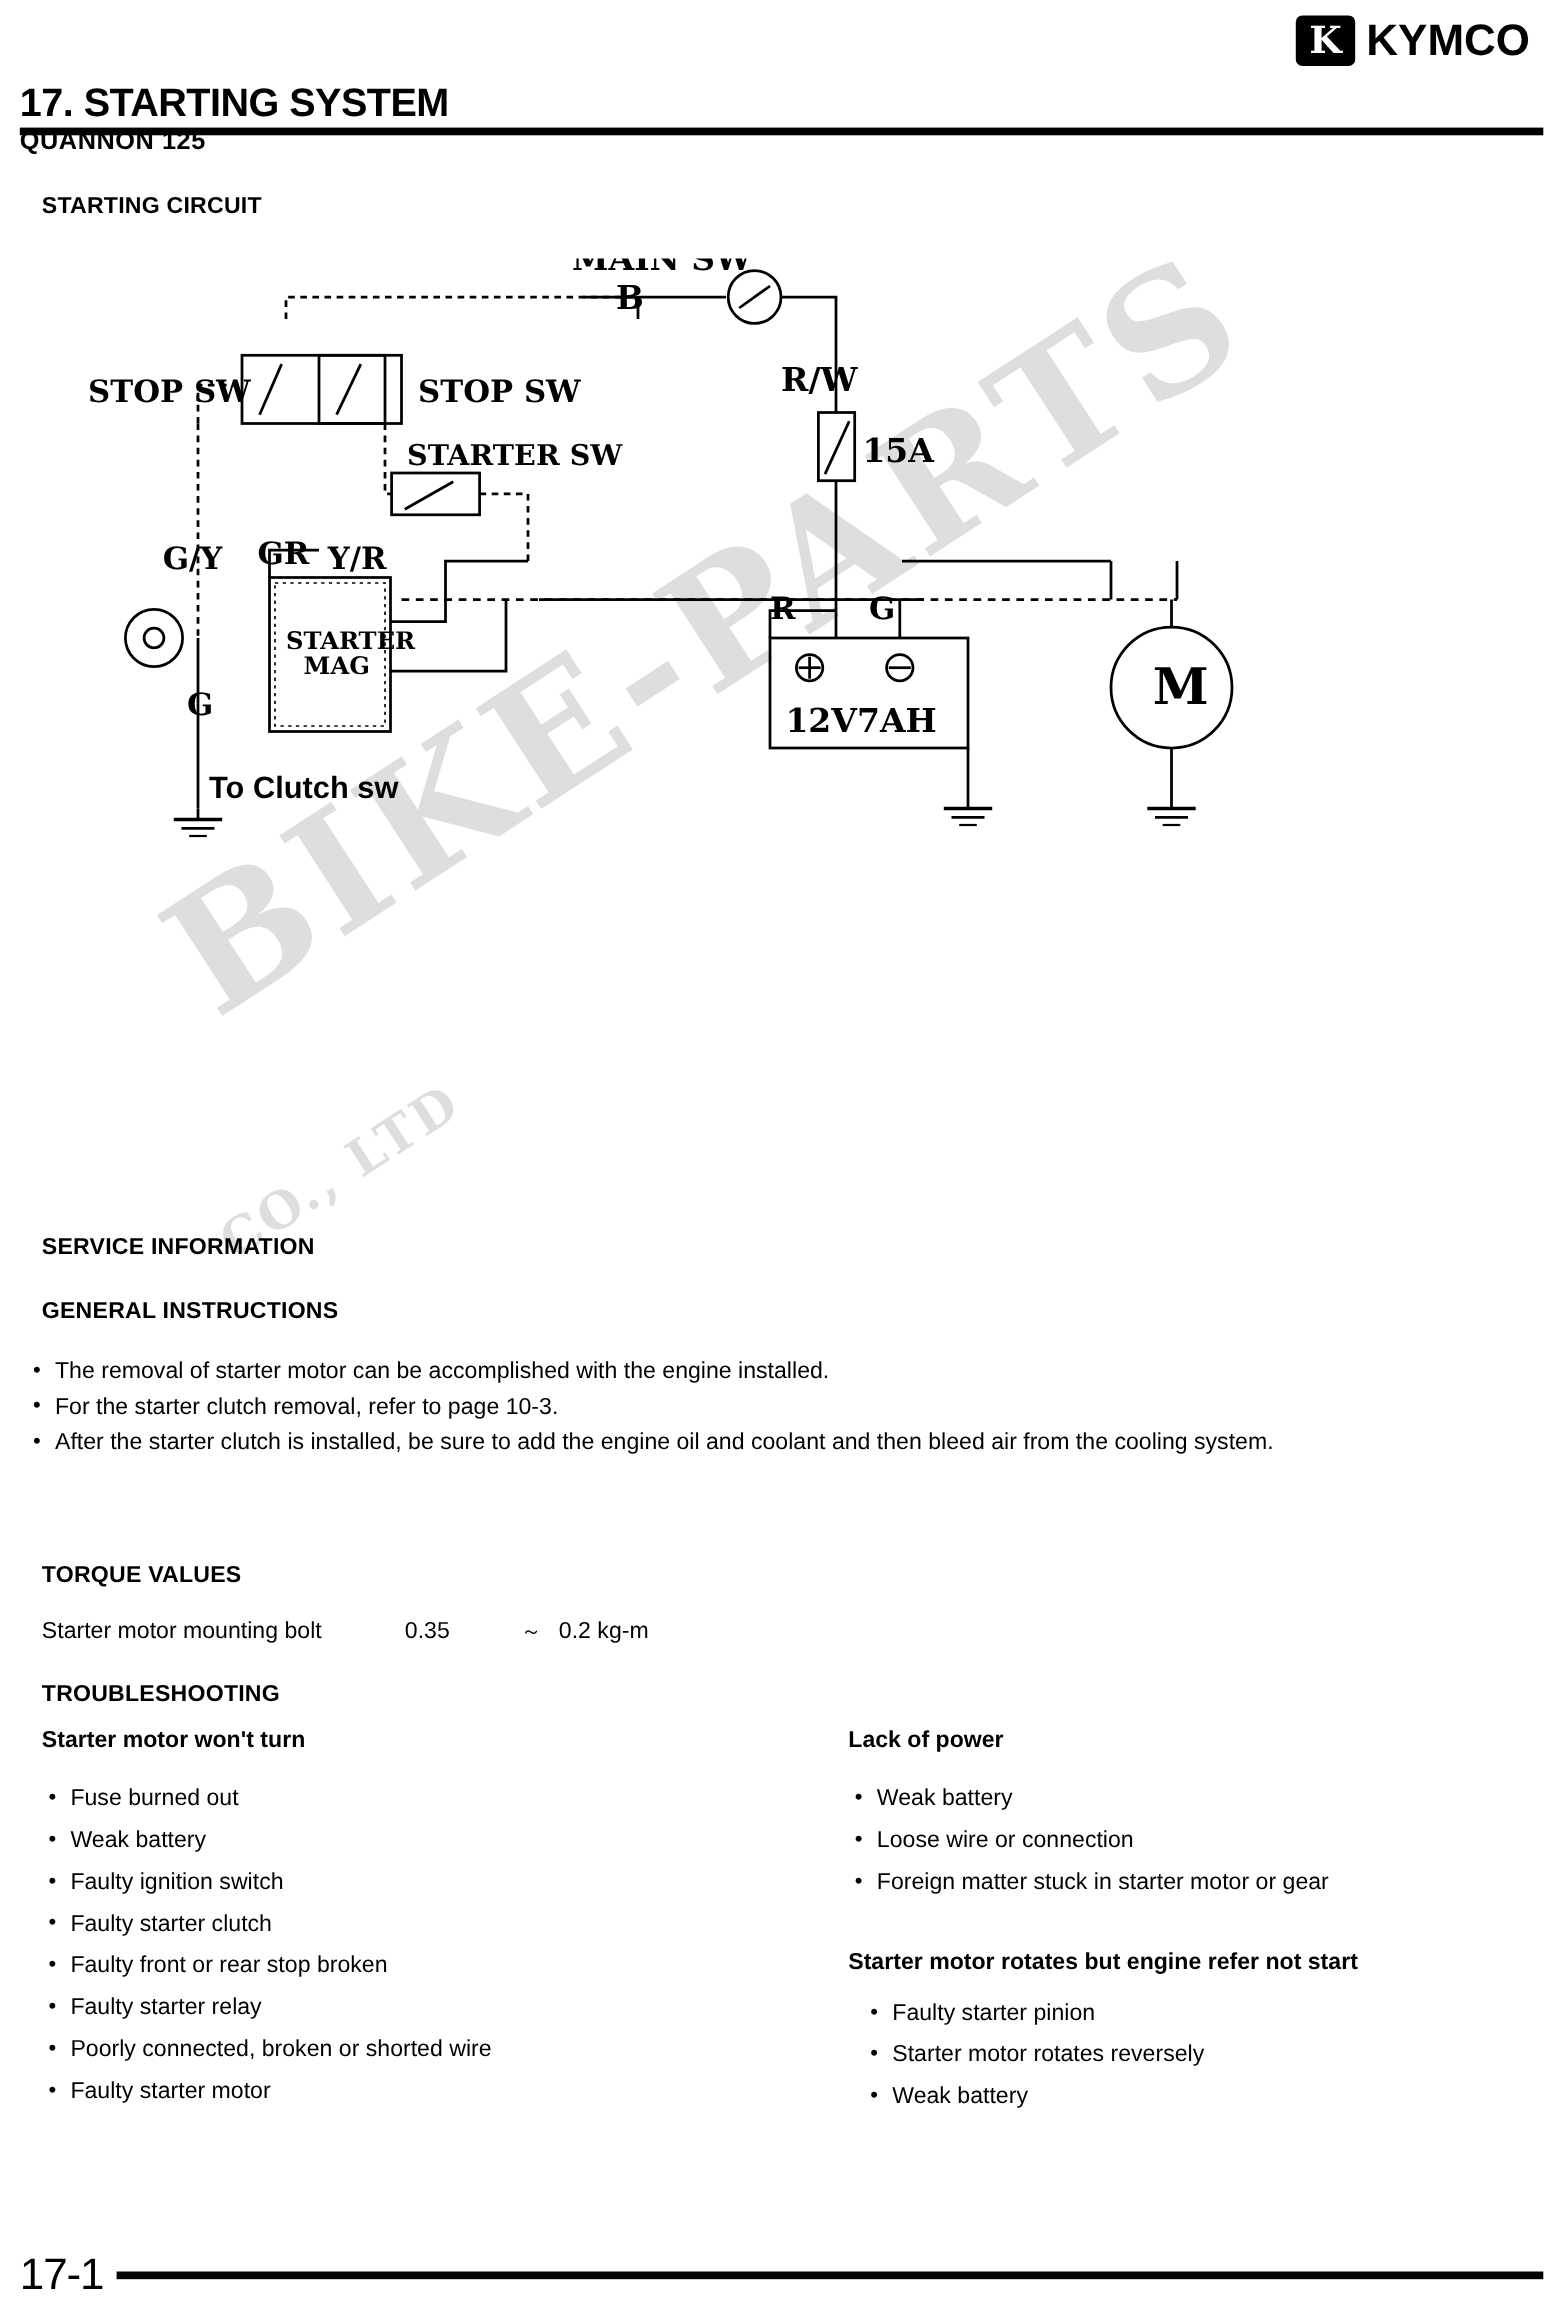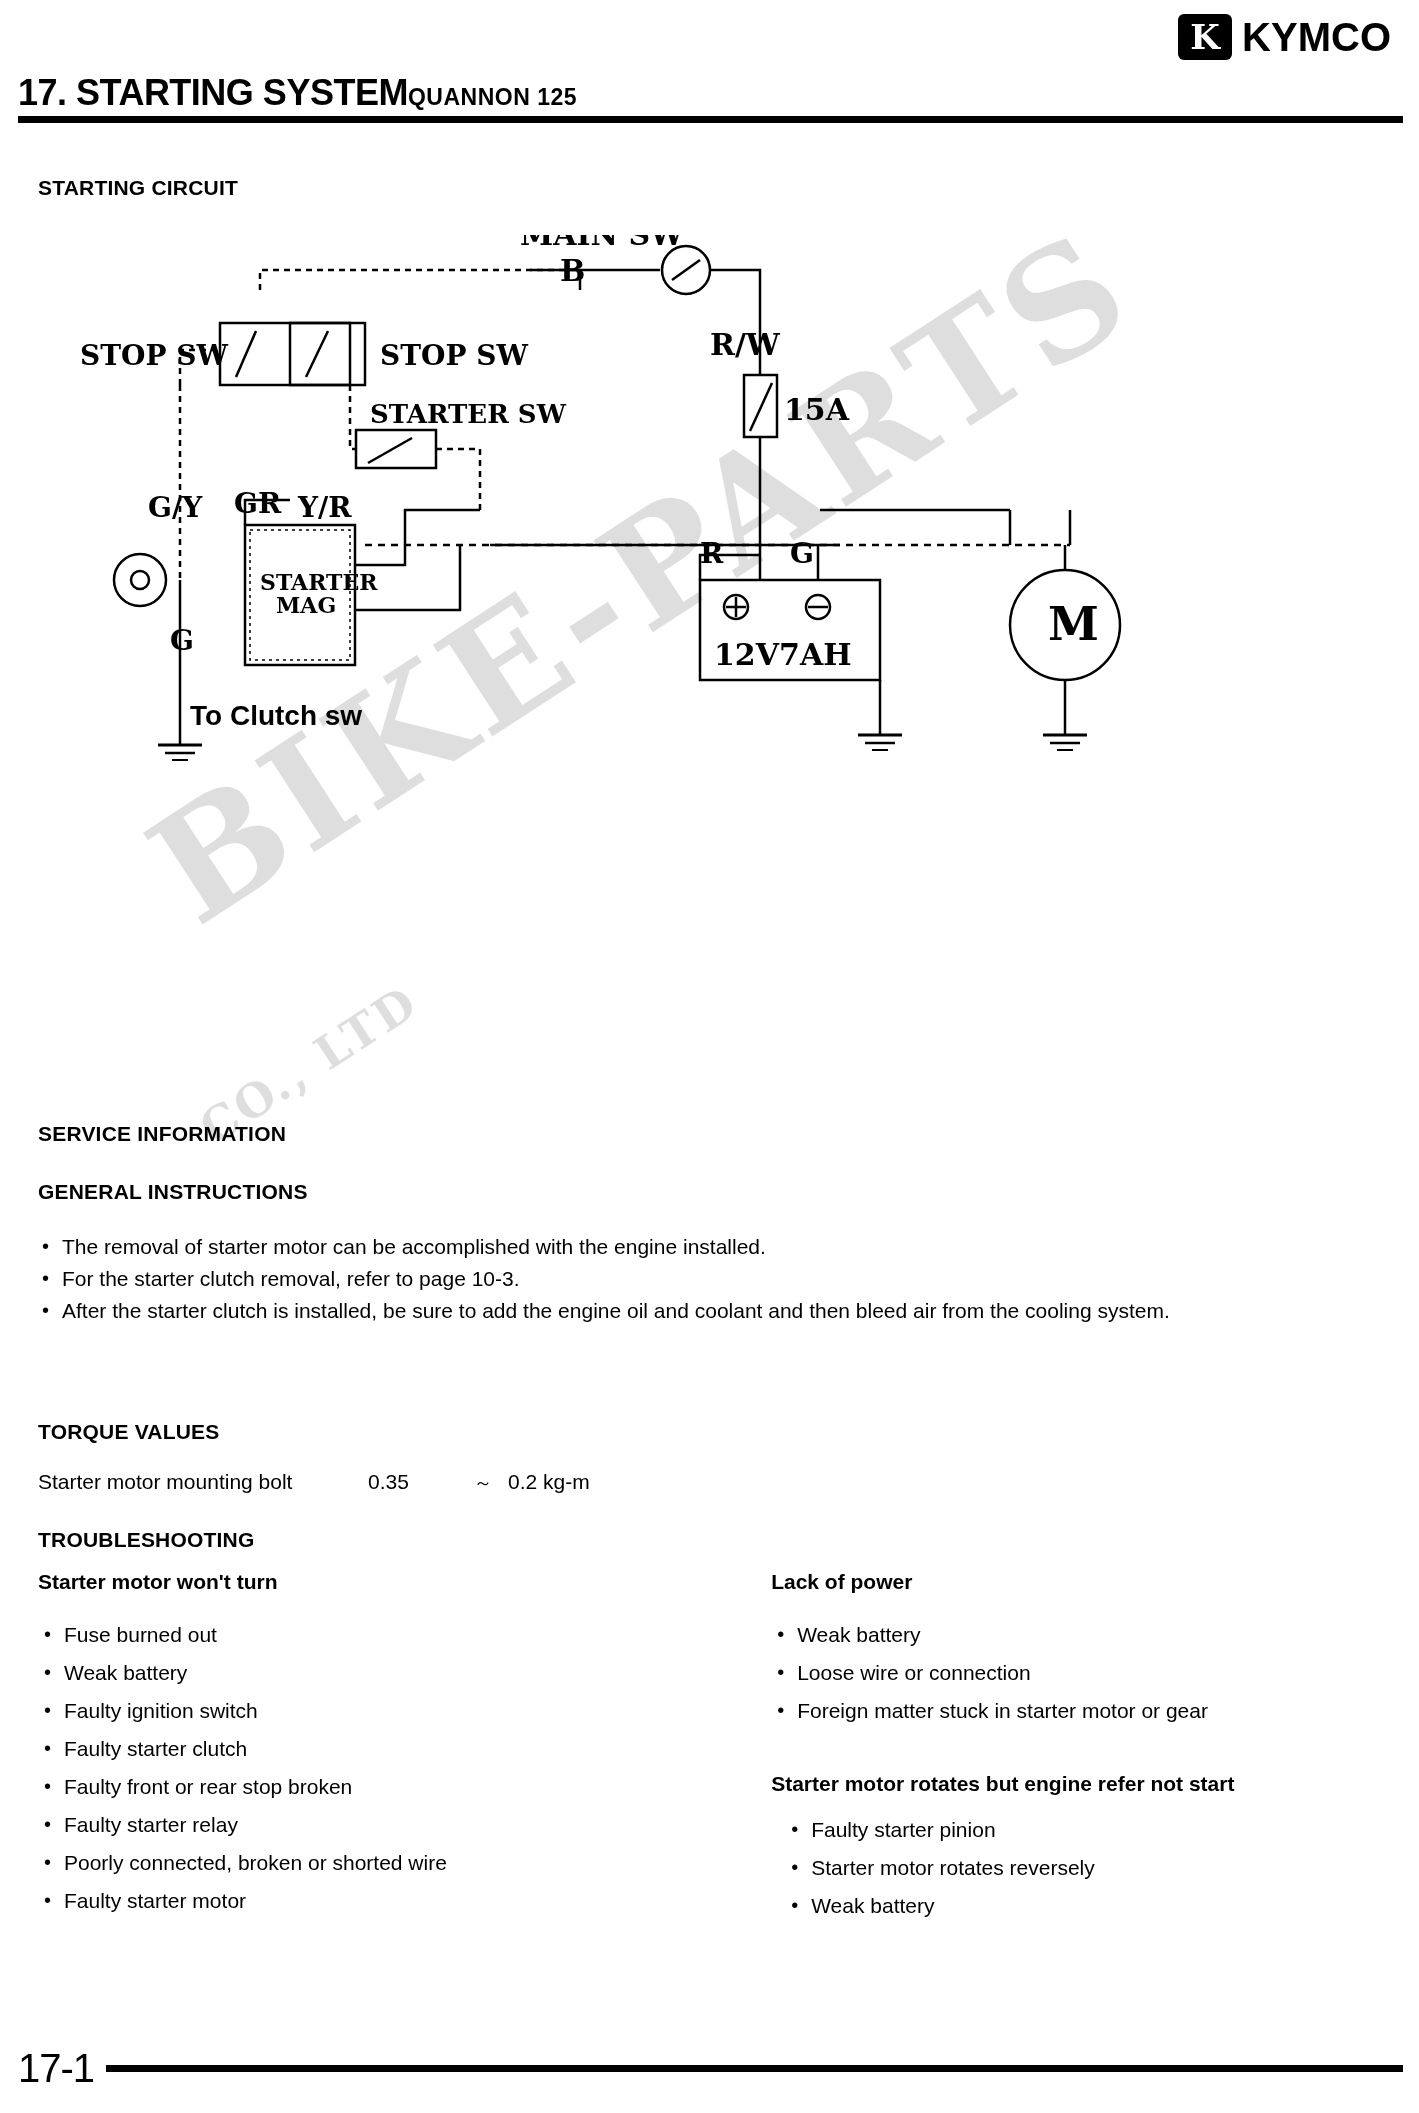--- a/index.html
+++ b/index.html
@@ -49,21 +49,22 @@
     letter-spacing: 0px;
     font-family: "Liberation Sans", sans-serif;
   }
 
   .title-row {
     position: absolute;
     left: 18px; top: 72px;
     width: 1385px;
     display: flex;
     align-items: baseline;
-    justify-content: flex-start;
+    justify-content: flex-end;
+    flex-direction: column;
   }
   .chapter-title {
     font-size: 36px;
     font-weight: bold;
     letter-spacing: -0.5px;
   }
   .model-name {
     font-size: 23px;
     font-weight: bold;
     letter-spacing: 0.5px;
@@ -326,21 +327,21 @@
   </div>
 
   <div class="watermark">
     <div class="wm-text wm-main">BIKE-PARTS</div>
     <div class="wm-text wm-sub">CO., LTD</div>
   </div>
 
   <div class="section-head" style="left:38px; top:1122px;">SERVICE INFORMATION</div>
   <div class="section-head" style="left:38px; top:1180px;">GENERAL INSTRUCTIONS</div>
 
-  <div style="position:absolute; left:36px; top:1232px; width:1320px;">
+  <div style="position:absolute; left:24px; top:1232px; width:1320px;">
     <ul class="bullets">
       <li>The removal of starter motor can be accomplished with the engine installed.</li>
       <li>For the starter clutch removal, refer to page 10-3.</li>
       <li>After the starter clutch is installed, be sure to add the engine oil and coolant and then bleed air from the cooling system.</li>
     </ul>
   </div>
 
   <div class="section-head" style="left:38px; top:1420px;">TORQUE VALUES</div>
   <div class="torque-line">
     <span class="torque-label">Starter motor mounting bolt</span>

